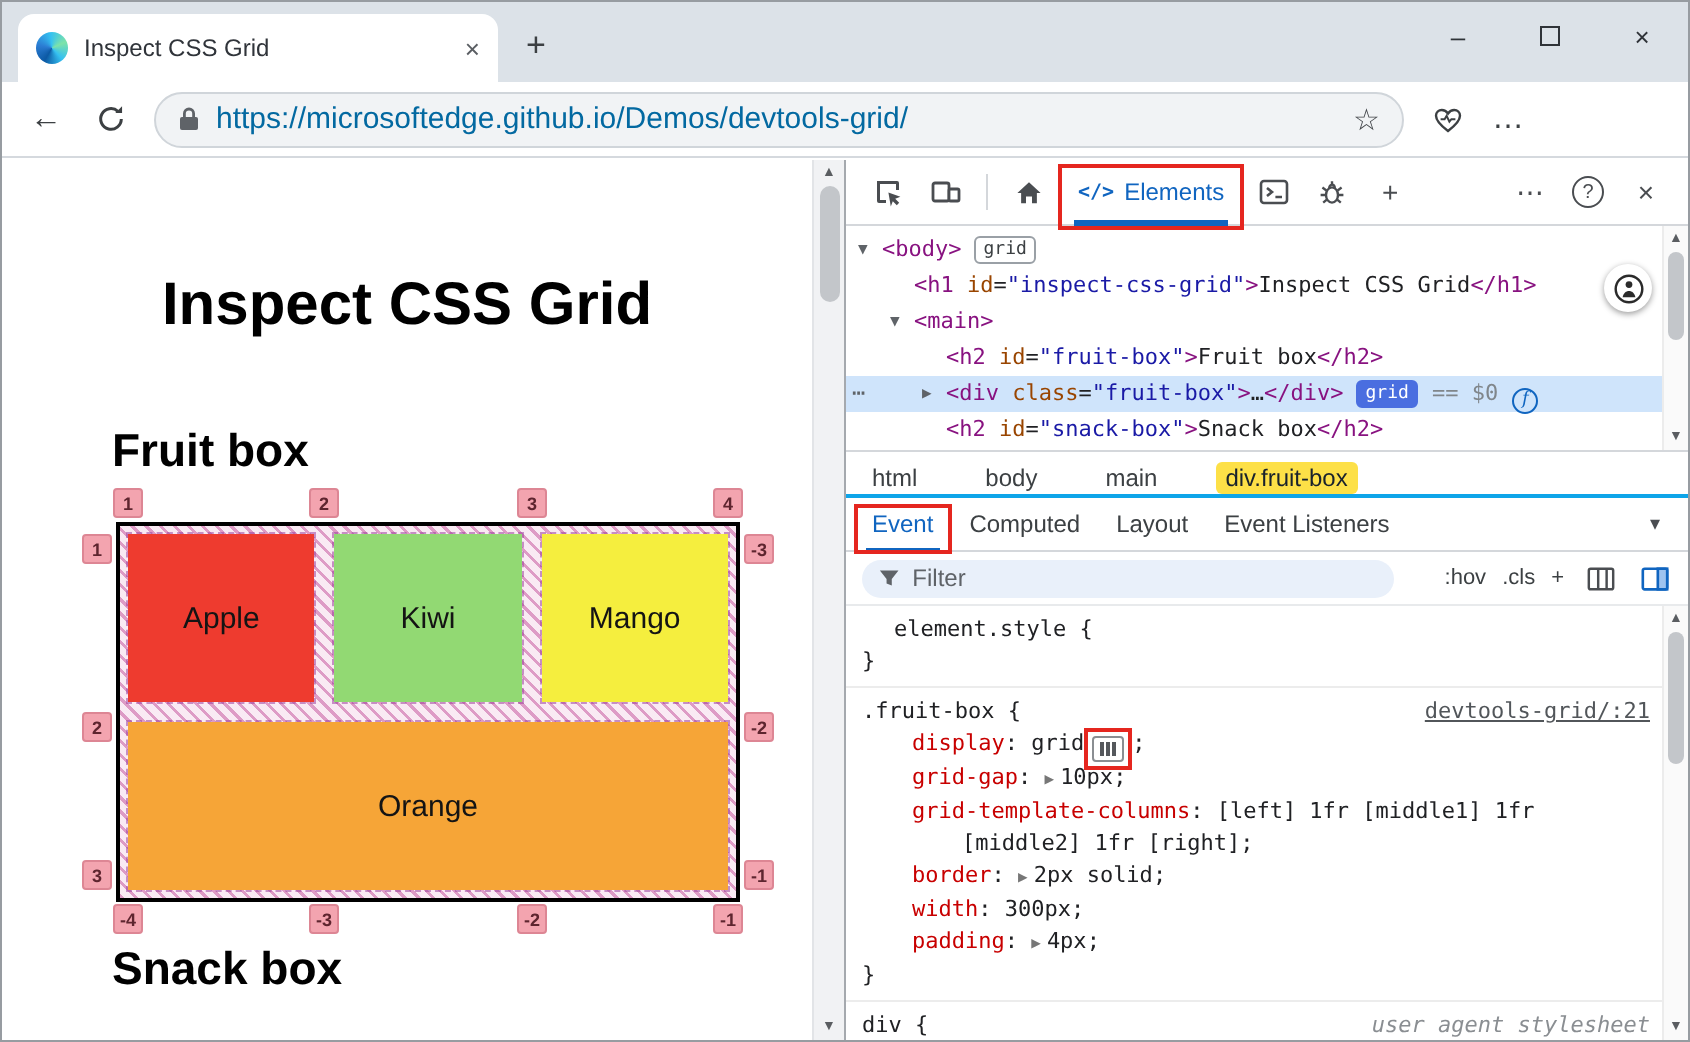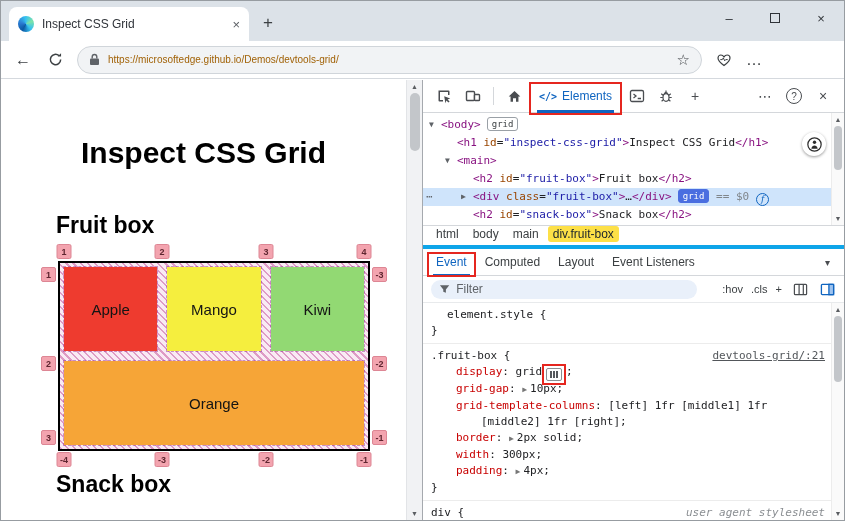--- a/index.html
+++ b/index.html
@@ -15,21 +15,21 @@
   .tab-close{font-size:13px;color:#5a5e63;line-height:1}
   .newtab{width:30px;height:30px;margin:0 0 3px 4px;display:flex;align-items:center;justify-content:center;font-size:17px;color:#3c4043}
   .win-controls{position:absolute;top:0;right:0;height:34px;display:flex}
   .win-btn{width:46px;display:flex;align-items:center;justify-content:center;font-size:13px;color:#2f3338}
   .maxi-box{width:10px;height:10px;border:1px solid #2f3338;display:inline-block}
 
   
   .toolbar{height:38px;background:#fff;border-bottom:1px solid #d5d9de;display:flex;align-items:center;padding:0 12px;gap:12px}
   .nav-btn{font-size:16px;color:#3c4043;display:flex;align-items:center;justify-content:center;width:20px}
   .addressbar{flex:1;max-width:625px;height:28px;background:#f1f3f5;border:1px solid #d0d5da;border-radius:14px;display:flex;align-items:center;padding:0 11px;gap:8px}
-  .url{font-size:10px;color:#a16207;flex:1;white-space:nowrap;overflow:hidden}
+  .url{font-size:15px;color:#0369a1;flex:1;white-space:nowrap;overflow:hidden}
   .star{font-size:15px;color:#44474b}
   .tool-right{font-size:16px;color:#3c4043;letter-spacing:1px}
 
   
   .content{position:absolute;top:79px;left:0;right:0;bottom:0;display:flex}
   .page{width:405px;background:#fff;position:relative;overflow:hidden}
   .v-scrollbar{width:16px;background:#f1f2f4;border-left:1px solid #e2e4e7;display:flex;flex-direction:column;align-items:center}
   .sb-arrow{height:13px;display:flex;align-items:center;justify-content:center;font-size:7px;color:#5a5d61;width:100%}
   .sb-thumb{width:10px;background:#c3c6ca;border-radius:5px}
   .sb-fill{flex:1}
@@ -72,21 +72,21 @@
   .tk-attr{color:#994500}
   .tk-str{color:#1a1aa6}
   .tk-txt{color:#202124}
   .tk-meta{color:#80868b}
   .dom-badge{display:inline-block;margin-left:6px;padding:0 4px;border:1px solid #9aa0a6;border-radius:3px;font-size:9px;line-height:12px;color:#3c4043;background:#fff;vertical-align:1px}
   .dom-badge.active{background:#4a6ee0;border-color:#4a6ee0;color:#fff}
   .hint-icon{display:inline-flex;align-items:center;justify-content:center;width:13px;height:13px;border:1px solid #1065c0;border-radius:50%;color:#1065c0;font-size:9px;margin-left:7px;vertical-align:-2px;font-family:"DejaVu Serif",serif;font-style:italic}
   .a11y-btn{position:absolute;right:18px;top:19px;width:24px;height:24px;border-radius:50%;background:#fff;box-shadow:0 1px 3px rgba(0,0,0,.4);display:flex;align-items:center;justify-content:center;z-index:4}
 
   
-  .breadcrumb{height:23px;flex:none;display:flex;align-items:flex-start;padding:0 8px;gap:4px;border-bottom:4px solid #0ea5e9;font-size:12px;color:#3c4043}
+  .breadcrumb{height:23px;flex:none;display:flex;align-items:flex-end;padding:0 8px;gap:24px;border-bottom:2px solid #0ea5e9;font-size:12px;color:#3c4043}
   .crumb{padding:1px 5px;border-radius:3px}
   .crumb.selected{background:#fde047;color:#19222c}
 
   
   .subtabs{height:27px;flex:none;display:flex;align-items:center;padding:0 4px;border-bottom:1px solid #d4d7db;font-size:12px;color:#3c4043}
   .dt-subtab{position:relative;height:27px;display:flex;align-items:center;padding:0 9px}
   .dt-subtab.active{color:#1065c0}
   .dt-subtab.active::after{content:"";position:absolute;left:6px;right:6px;bottom:0;height:2px;background:#1065c0}
   .dt-subtab .red-box{top:3px;bottom:-1px;left:0;right:0}
   .subtab-chevron{margin-left:auto;padding-right:10px;color:#4a4d51;font-size:10px}
@@ -164,22 +164,22 @@
   </div>
 
   <div class="content">
 
     <div class="page">
       <h1>Inspect CSS Grid</h1>
       <h2 class="fruit-h2">Fruit box</h2>
       <div class="grid-outer">
         <div class="fruit-grid">
             <div class="grid-cell" style="background: rgb(238, 59, 47);">Apple</div>
+            <div class="grid-cell" style="background: rgb(146, 217, 115);">Kiwi</div>
             <div class="grid-cell" style="background: rgb(245, 238, 62);">Mango</div>
-            <div class="grid-cell" style="background: rgb(146, 217, 115);">Kiwi</div>
             <div class="grid-cell" style="background: rgb(246, 165, 55); grid-column: 1 / -1;">Orange</div>
           </div>
       <span class="line-badge" style="left: 6px; top: -17px; transform: translateX(-50%);">1</span>
           <span class="line-badge" style="left: 104px; top: -17px; transform: translateX(-50%);">2</span>
           <span class="line-badge" style="left: 208px; top: -17px; transform: translateX(-50%);">3</span>
           <span class="line-badge" style="left: 306px; top: -17px; transform: translateX(-50%);">4</span>
           <span class="line-badge" style="left: 6px; top: calc(100% + 1px); transform: translateX(-50%);">-4</span>
           <span class="line-badge" style="left: 104px; top: calc(100% + 1px); transform: translateX(-50%);">-3</span>
           <span class="line-badge" style="left: 208px; top: calc(100% + 1px); transform: translateX(-50%);">-2</span>
           <span class="line-badge" style="left: 306px; top: calc(100% + 1px); transform: translateX(-50%);">-1</span>

